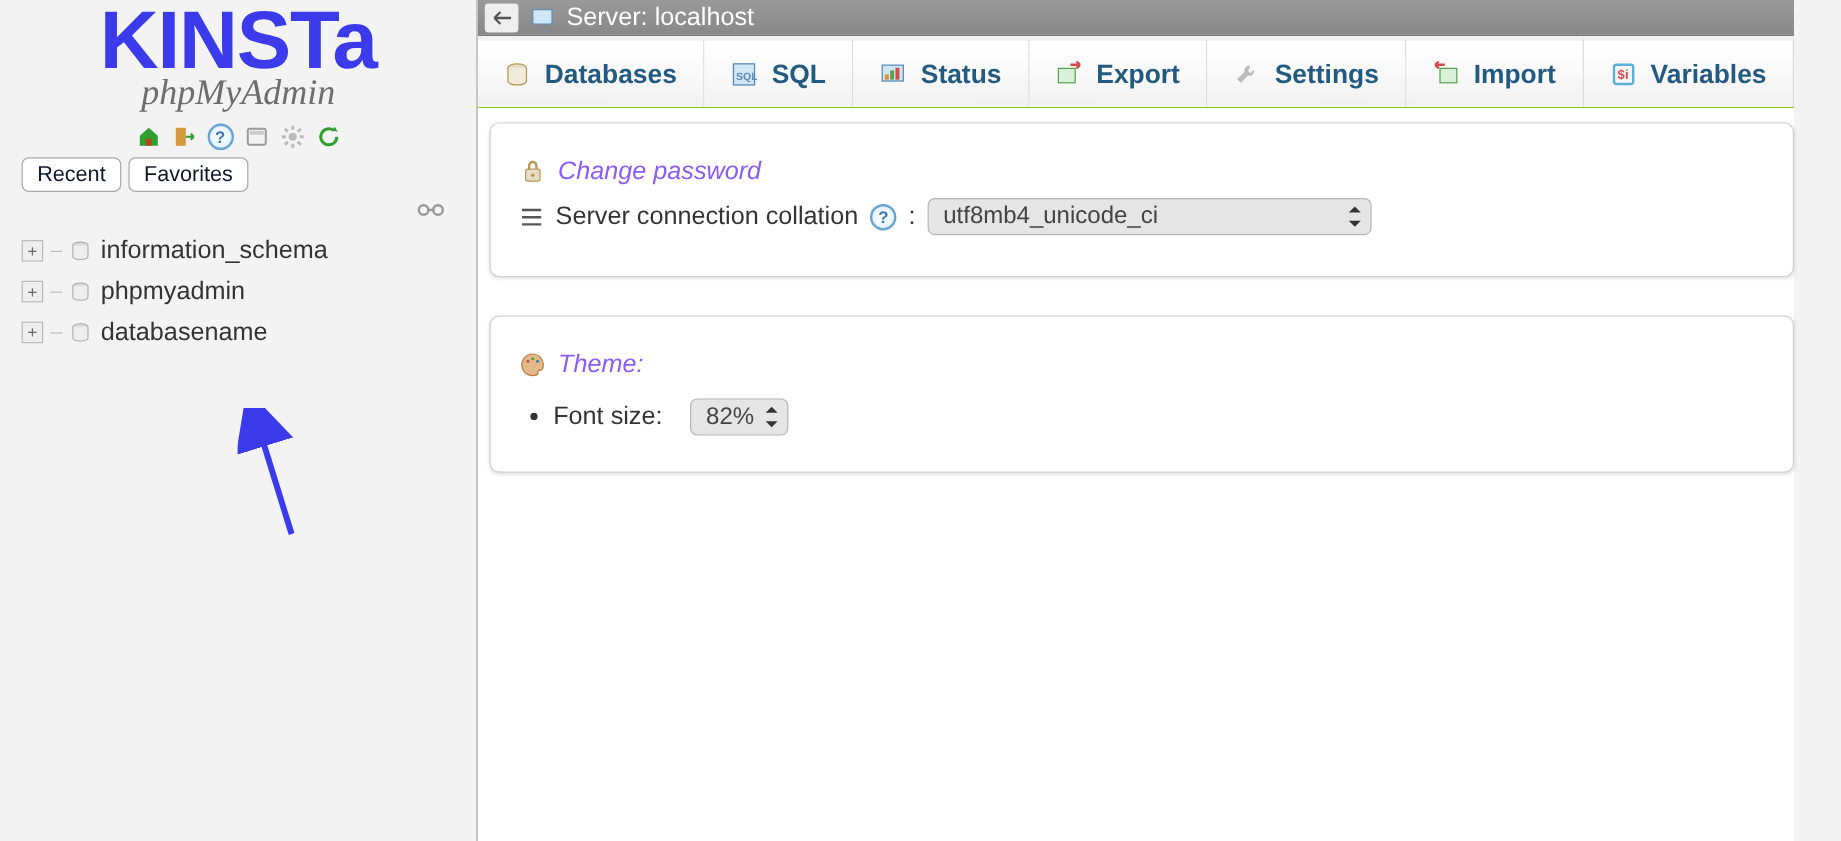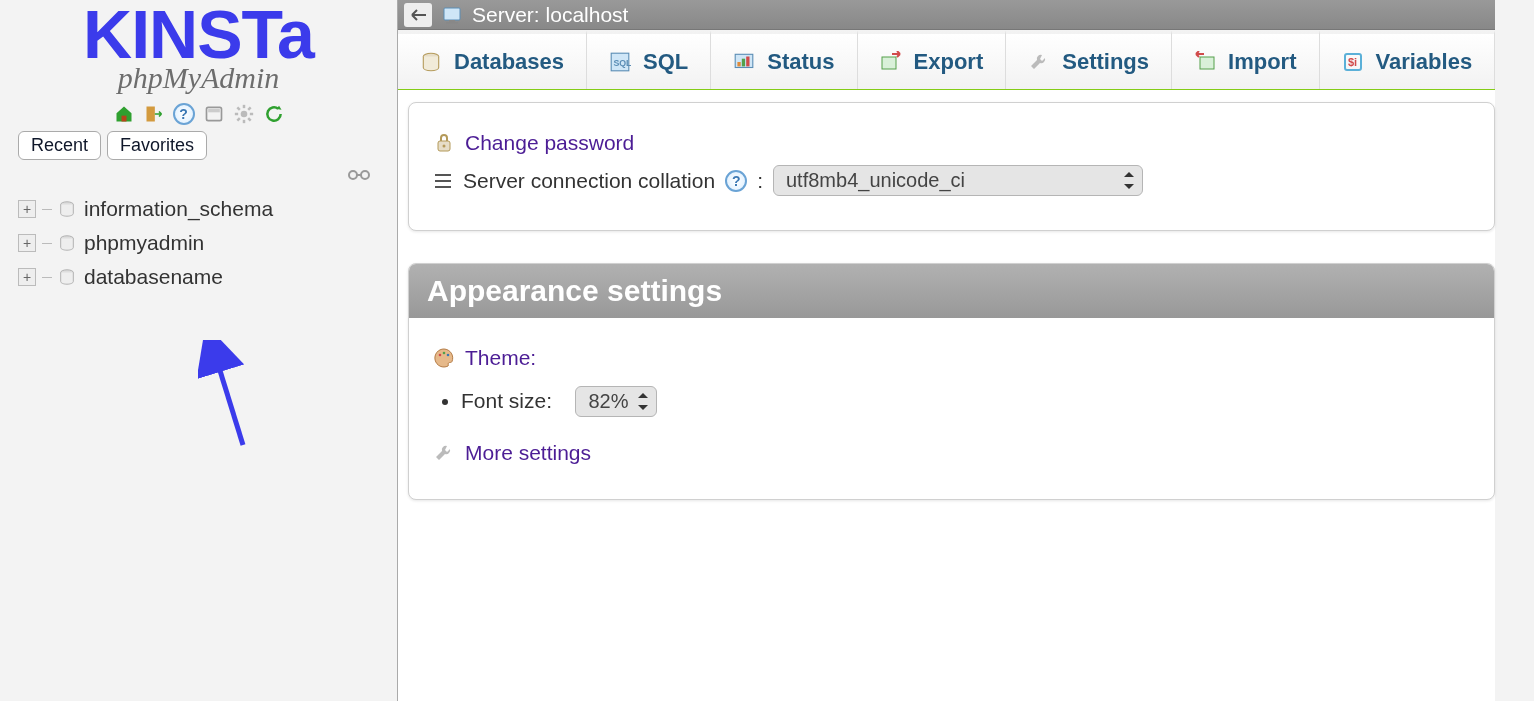--- a/index.html
+++ b/index.html
@@ -32,21 +32,21 @@
   .back-btn{width:28px;height:24px;display:flex;align-items:center;justify-content:center;color:#444;background:#eee;border-radius:3px;margin-right:10px;cursor:pointer;}
   .srvico{margin-right:10px;}
   .tabs{display:flex;height:60px;background:#f6f6f6;border-bottom:1px solid #84cc16;}
   .tab{flex:0 0 auto;display:flex;align-items:center;gap:12px;padding:0 22px;border-right:1px solid #ddd;border-top:4px solid transparent;font-size:22px;font-weight:700;color:#235a81;cursor:pointer;background:linear-gradient(#fff,#f2f2f2);}
   .tabico{width:22px;height:22px;}
   .content{padding:12px 0 0 10px;}
   .panel{background:#fff;border:1px solid #d0d0d0;border-radius:8px;box-shadow:0 1px 3px rgba(0,0,0,.1);margin:0 0 32px 0;overflow:hidden;}
   .panel-h{background:linear-gradient(#b1b1b1,#989898);color:#fff;font-size:30px;font-weight:600;padding:10px 18px;}
   .panel-b{padding:18px 24px 24px 24px;}
   .row{display:flex;align-items:center;gap:10px;margin:10px 0;font-size:21px;color:#333;}
-  .link{color:#4c1d95;cursor:pointer;}
+  .link{color:#8b5cf6;cursor:pointer;font-style:italic;}
   .sel{background:#e5e5e5;border:1px solid #b5b5b5;border-radius:6px;padding:3px 28px 3px 12px;font-size:20px;color:#444;cursor:pointer;position:relative;display:inline-block;}
   .sel:after{content:"";position:absolute;right:8px;top:50%;width:0;height:0;border-left:5px solid transparent;border-right:5px solid transparent;border-bottom:5px solid #333;transform:translateY(-9px);}
   .sel:before{content:"";position:absolute;right:8px;top:50%;width:0;height:0;border-left:5px solid transparent;border-right:5px solid transparent;border-top:5px solid #333;transform:translateY(3px);}
   .wide{min-width:370px;}
   .bullet{list-style:disc;margin:0;padding-left:28px;}
   .bullet li{font-size:21px;color:#333;padding:6px 0;}
   .info-ball{width:22px;height:22px;border:2px solid #6aa3d5;border-radius:50%;display:inline-flex;align-items:center;justify-content:center;color:#3b78b4;font-weight:700;font-size:14px;background:radial-gradient(#fff,#dbeeff);}
   .ico{display:inline-flex;}
   
   svg{display:block;}
@@ -283,21 +283,20 @@
             <span class="info-ball">?</span>
             <span>:</span>
             <span class="sel wide">
               <span>utf8mb4_unicode_ci</span>
             </span>
           </div>
         </div>
       </section>
 
       <section class="panel">
-        <div class="panel-h">Appearance settings</div>
         <div class="panel-b">
           <div class="row">
             <span class="ico">
               <svg width="22" height="22" viewBox="0 0 22 22">
                   <path d="M11 2a9 9 0 1 0 4 17c1-1-.5-2 .5-3s3 0 3.5-1.5A9 9 0 0 0 11 2z" fill="#e6b98a" stroke="#b37b45"></path>
                   <circle cx="7" cy="8" r="1.3" fill="#d14b4b"></circle>
                   <circle cx="11" cy="6" r="1.3" fill="#55a04b"></circle>
                   <circle cx="15" cy="8" r="1.3" fill="#3b78b4"></circle>
                 </svg>
             </span>
@@ -305,25 +304,17 @@
           </div>
           <ul class="bullet">
             <li>
               <span>Font size:</span>
               &nbsp;&nbsp;
               <span class="sel">
                 <span>82%</span>
               </span>
             </li>
           </ul>
-          <div class="row" style="margin-top:18px;">
-            <span class="ico">
-              <svg width="22" height="22" viewBox="0 0 22 22">
-                  <path d="M14 4a4 4 0 0 0-5 5l-6 6 3 3 6-6a4 4 0 0 0 5-5l-3 3-2-2z" fill="#bbb"></path>
-                </svg>
-            </span>
-            <a class="link">More settings</a>
-          </div>
         </div>
       </section>
     </div>
   </main>
 </div>
 
 </body></html>

